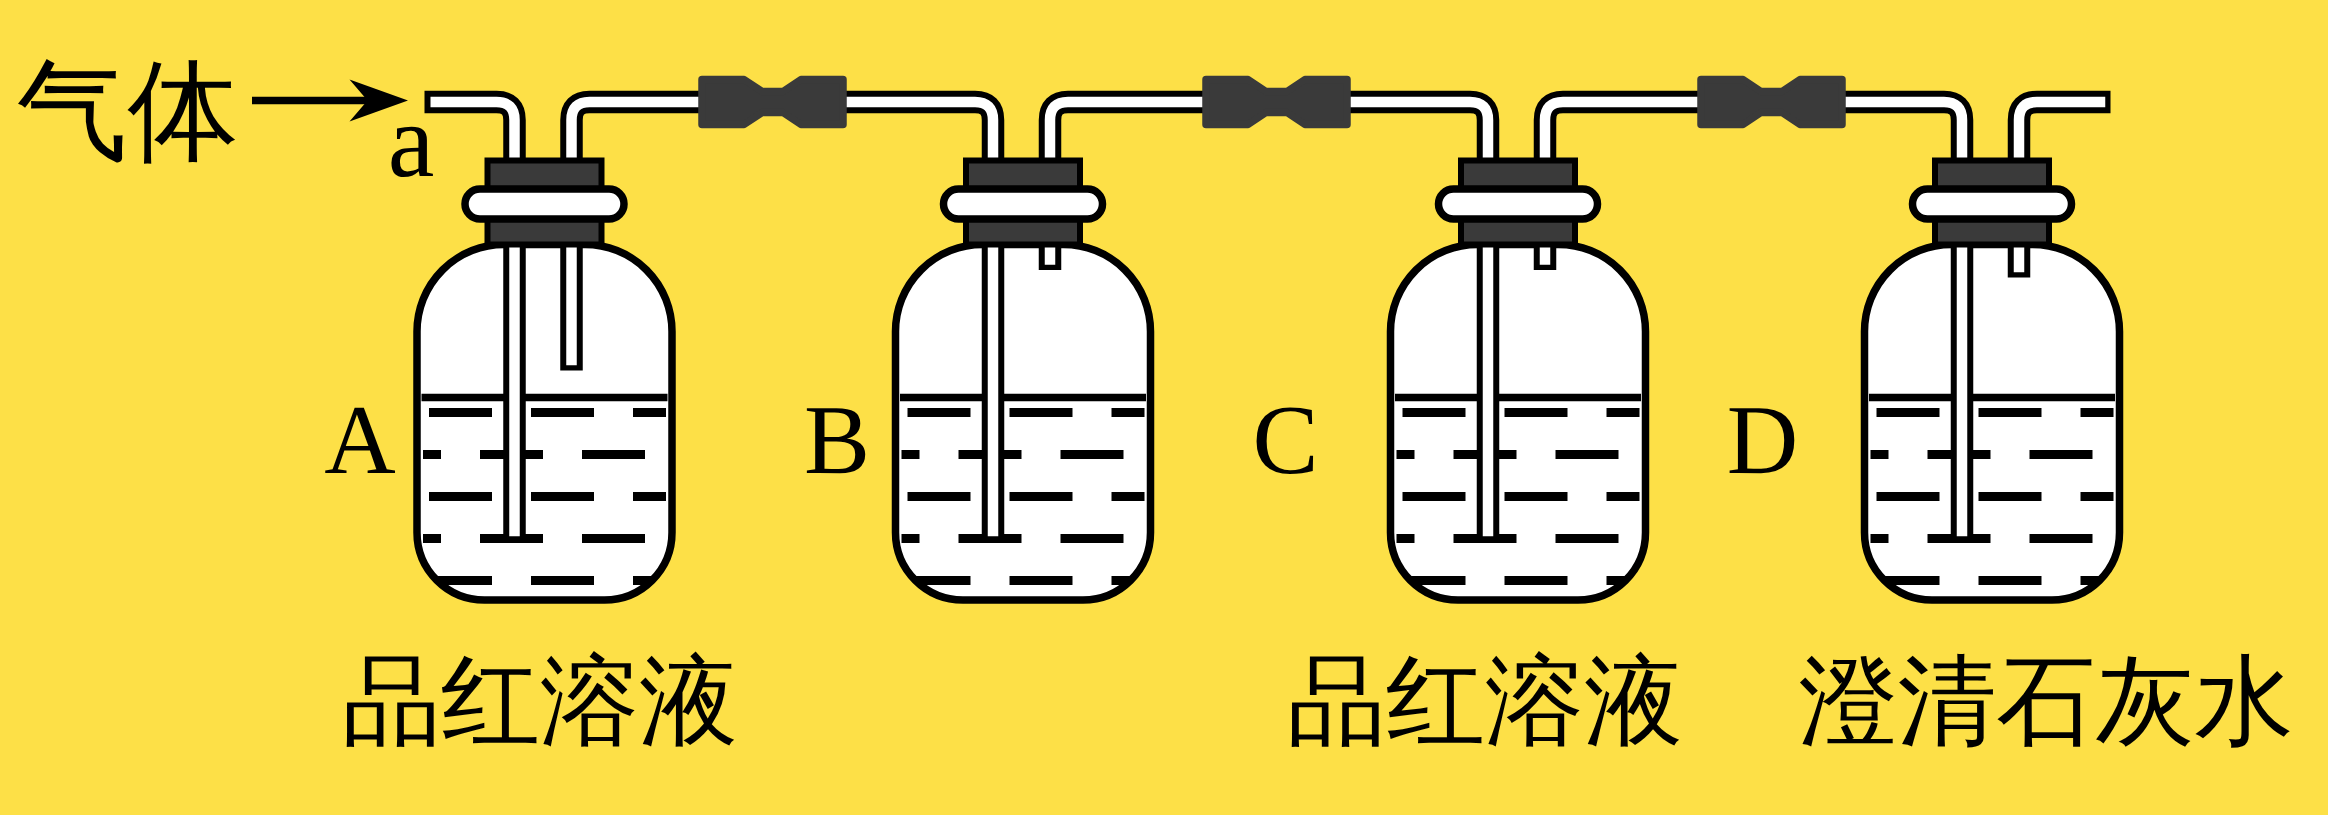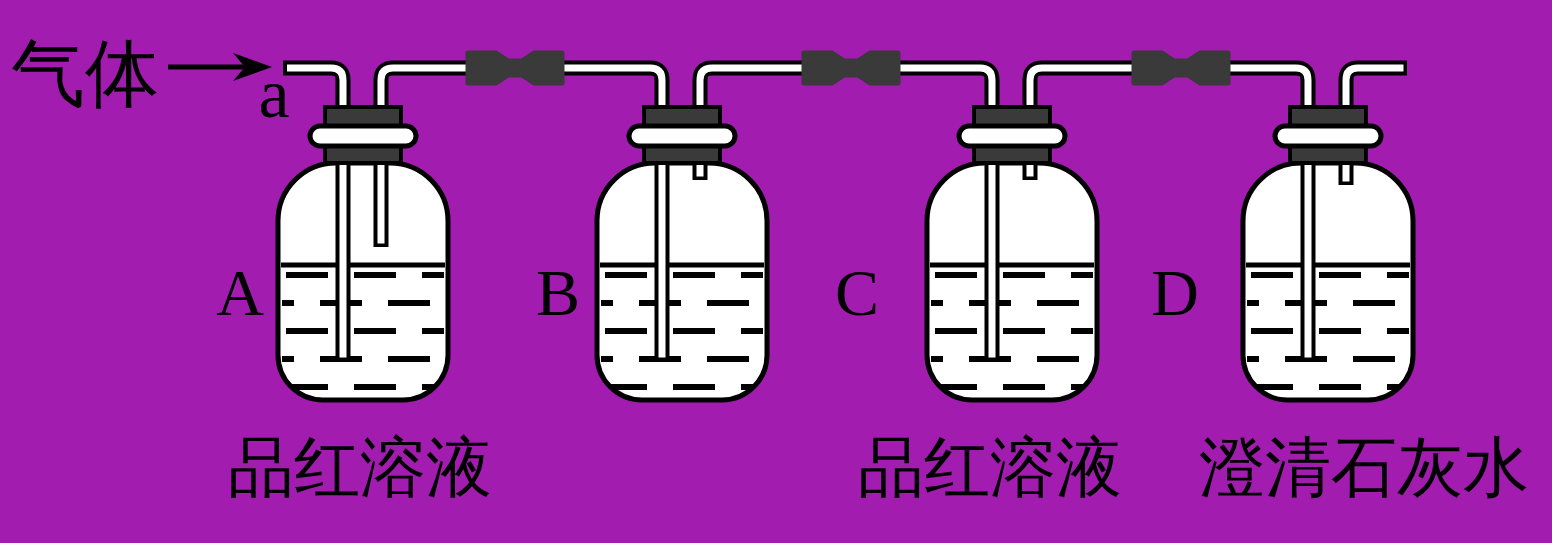--- a/index.html
+++ b/index.html
@@ -1,16 +1,16 @@
 <!DOCTYPE html>
 <html><head>
 <meta charset="utf-8">
 <style>
   html,body{margin:0;padding:0;background:#fff;}
-  .stage{position:relative;width:1552px;height:543px;background:#a21caf;overflow:hidden;}
+  .stage{position:relative;width:1552px;height:543px;background:#fde047;overflow:hidden;}
   svg{display:block;}
   .bottle-body{fill:#fff;stroke:#000;stroke-width:5;}
   .surface-line{stroke:#000;stroke-width:5;}
   .tube-outer{fill:none;stroke:#000;stroke-width:15;stroke-linejoin:round;}
   .tube-inner{fill:none;stroke:#fff;stroke-width:7;stroke-linejoin:round;}
   .plug-block{fill:#3a3a3a;stroke:#000;stroke-width:4;}
   .collar{fill:#fff;stroke:#000;stroke-width:5;}
   .connector{fill:#3a3a3a;stroke:#3a3a3a;stroke-width:5;stroke-linejoin:round;}
   .arrow-line{stroke:#000;stroke-width:5;}
   .arrow-head{fill:#000;}

